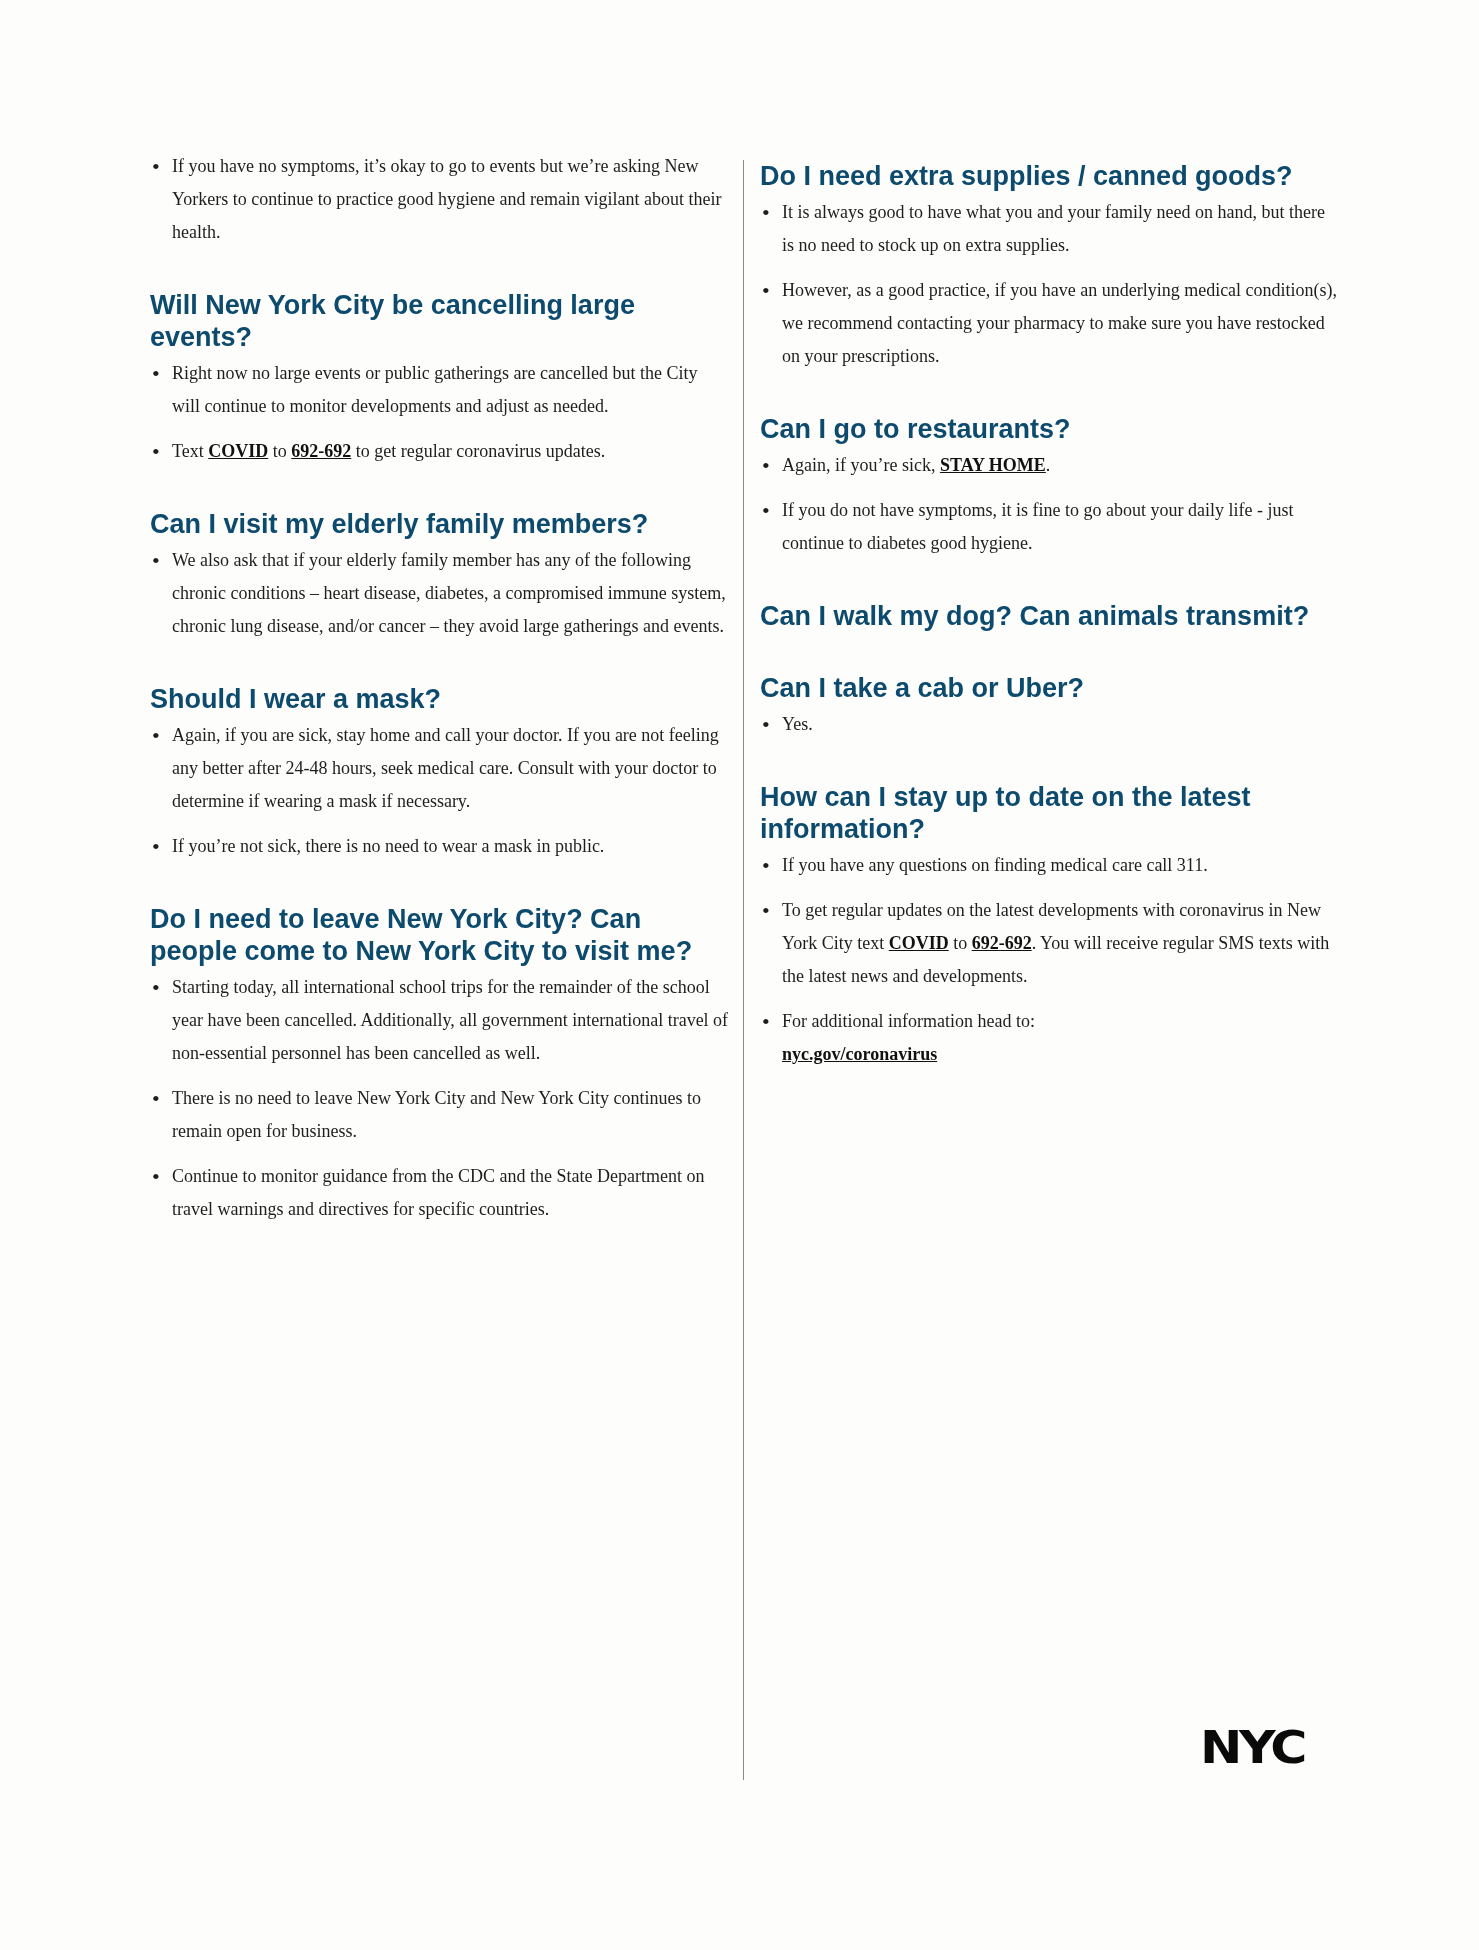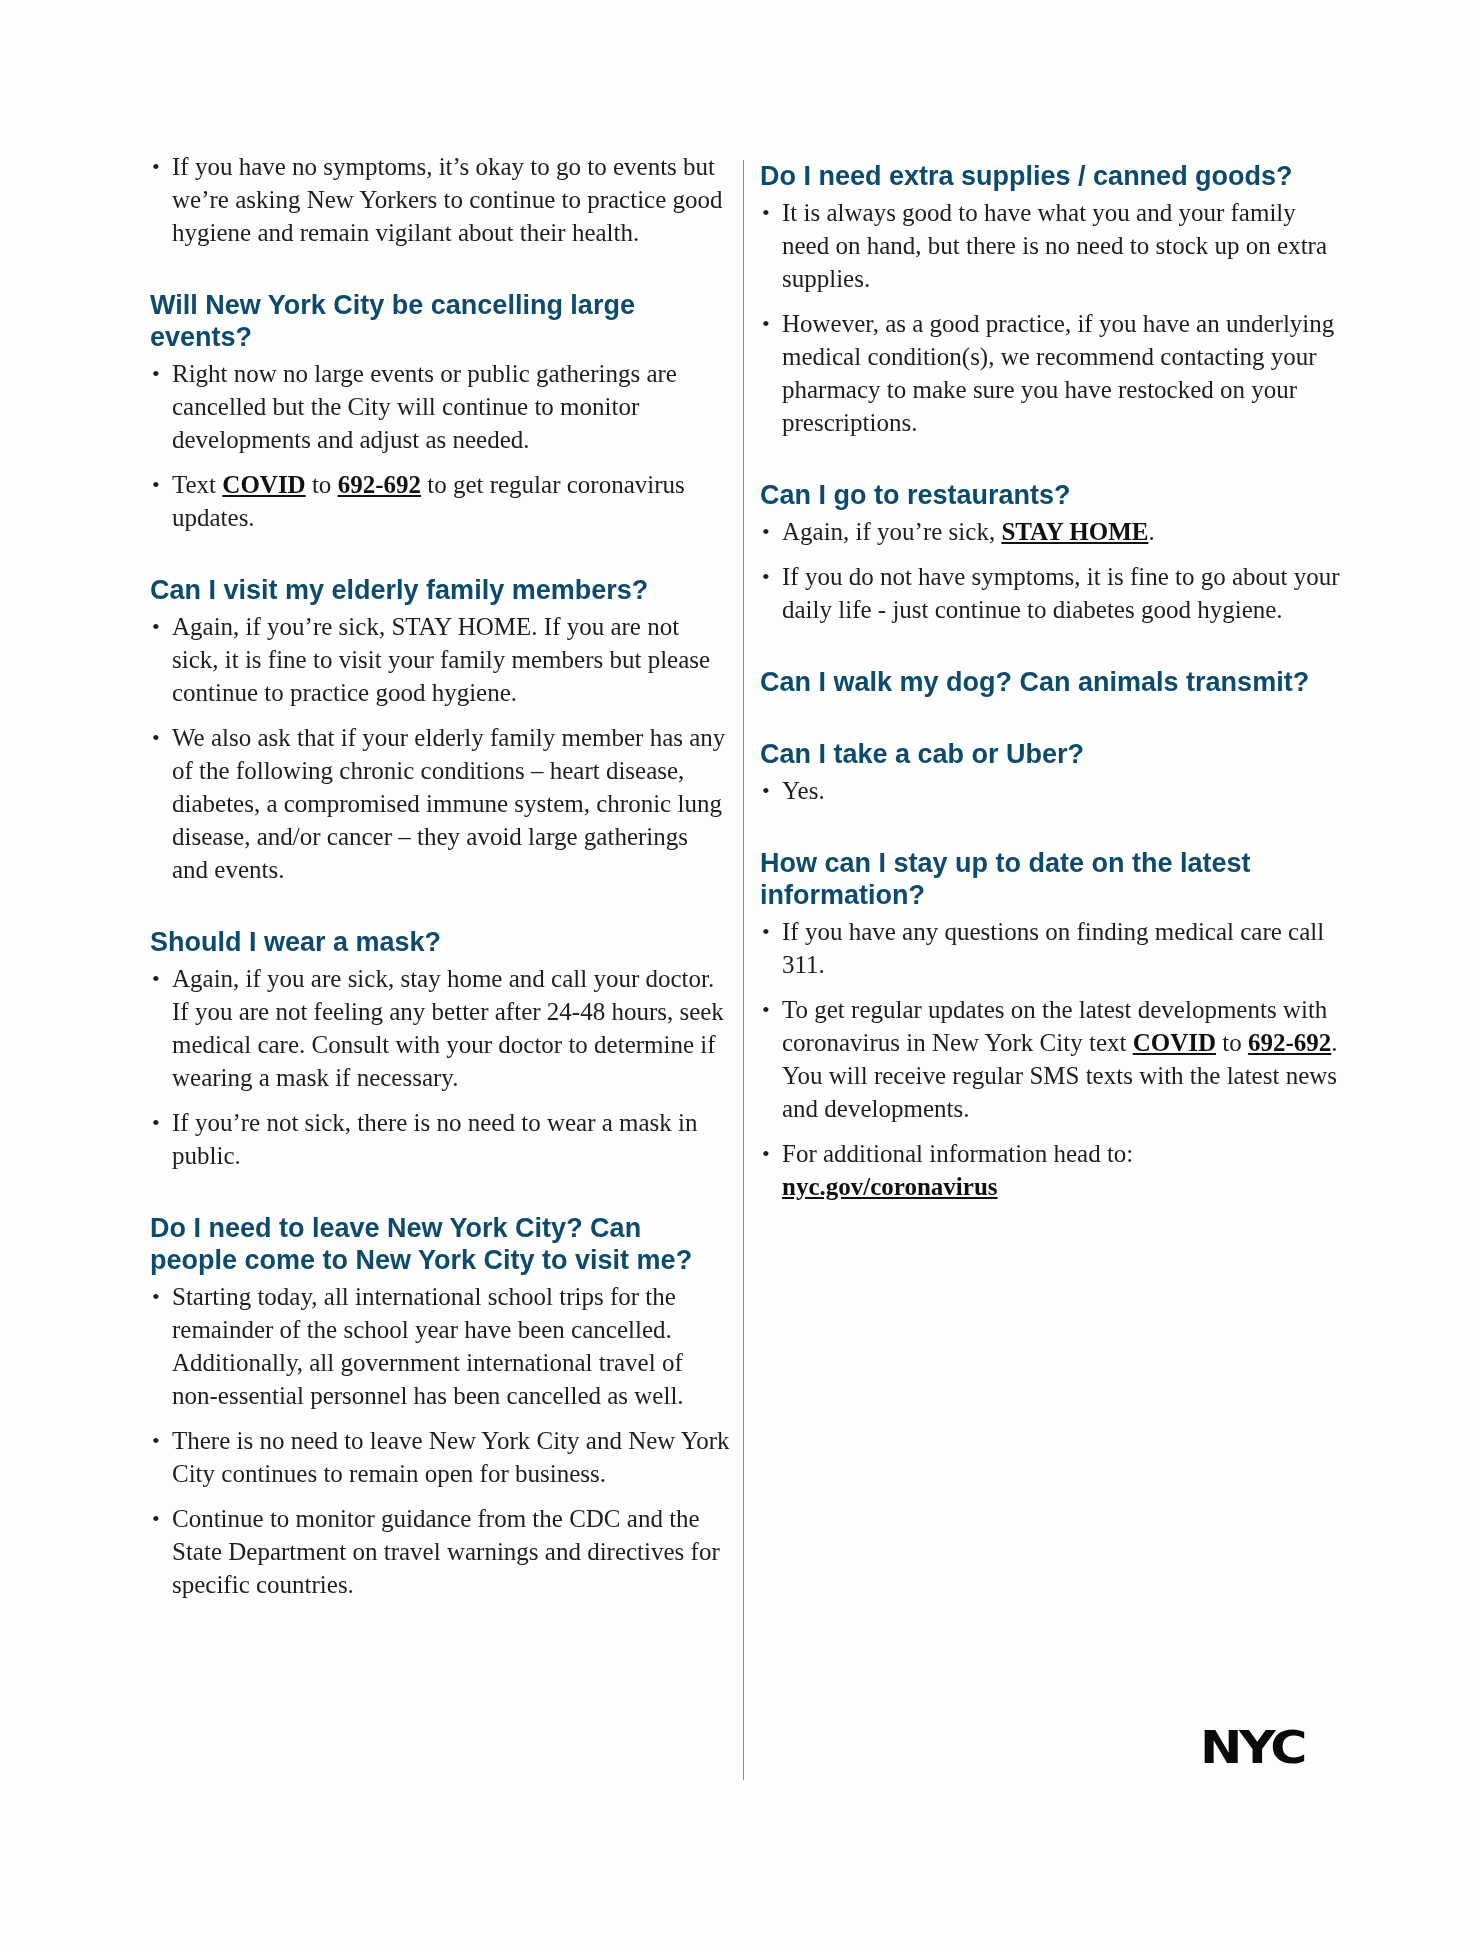--- a/index.html
+++ b/index.html
@@ -10,21 +10,21 @@
   .col { position: absolute; top: 150px; }
   .col-left { left: 150px; width: 580px; }
   .col-right { left: 760px; width: 580px; top: 160px; }
   .divider { position: absolute; left: 743px; top: 160px; width: 1px; height: 1620px; background: #8a8a8a; }
   .section { margin-bottom: 40px; }
   .heading {
     font-family: "Liberation Sans", "DejaVu Sans", sans-serif; font-weight: bold;
     color: #0c4a6e; font-size: 27px; line-height: 32px; margin: 0 0 4px 0;
   }
   ul { list-style: none; margin: 0; padding: 0; }
-  li { position: relative; padding-left: 22px; font-size: 25px; line-height: 33px; margin-bottom: 12px; }
+  li { position: relative; padding-left: 22px; font-size: 18px; line-height: 33px; margin-bottom: 12px; }
   li::before { content: "\2022"; position: absolute; left: 2px; top: 0; font-size: 22px; }
   b { font-weight: bold; color: #111; text-decoration: underline; }
   .logo {
     position: absolute; left: 1200px; top: 1722px; font-family: "DejaVu Sans", sans-serif;
     font-weight: 900; font-size: 44px; letter-spacing: -3px; color: #0a0a0a; transform: scaleX(1.15);
     transform-origin: left;
   }
 </style>
 </head>
 <body>
@@ -42,21 +42,20 @@
     <h2 class="heading">Will New York City be cancelling large events?</h2>
     <ul>
       <li>Right now no large events or public gatherings are cancelled but the City will continue to monitor developments and adjust as needed.</li>
       <li><span>Text </span><b>COVID</b><span> to </span><b>692-692</b><span> to get regular coronavirus updates.</span></li>
     </ul>
   </div>
 
   <div class="section">
     <h2 class="heading">Can I visit my elderly family members?</h2>
     <ul>
-      <li>Again, if you’re sick, STAY HOME. If you are not sick, it is fine to visit your family members but please continue to practice good hygiene.</li>
       <li>We also ask that if your elderly family member has any of the following chronic conditions – heart disease, diabetes, a compromised immune system, chronic lung disease, and/or cancer – they avoid large gatherings and events.</li>
     </ul>
   </div>
 
   <div class="section">
     <h2 class="heading">Should I wear a mask?</h2>
     <ul>
       <li>Again, if you are sick, stay home and call your doctor. If you are not feeling any better after 24-48 hours, seek medical care. Consult with your doctor to determine if wearing a mask if necessary.</li>
       <li>If you’re not sick, there is no need to wear a mask in public.</li>
     </ul>

